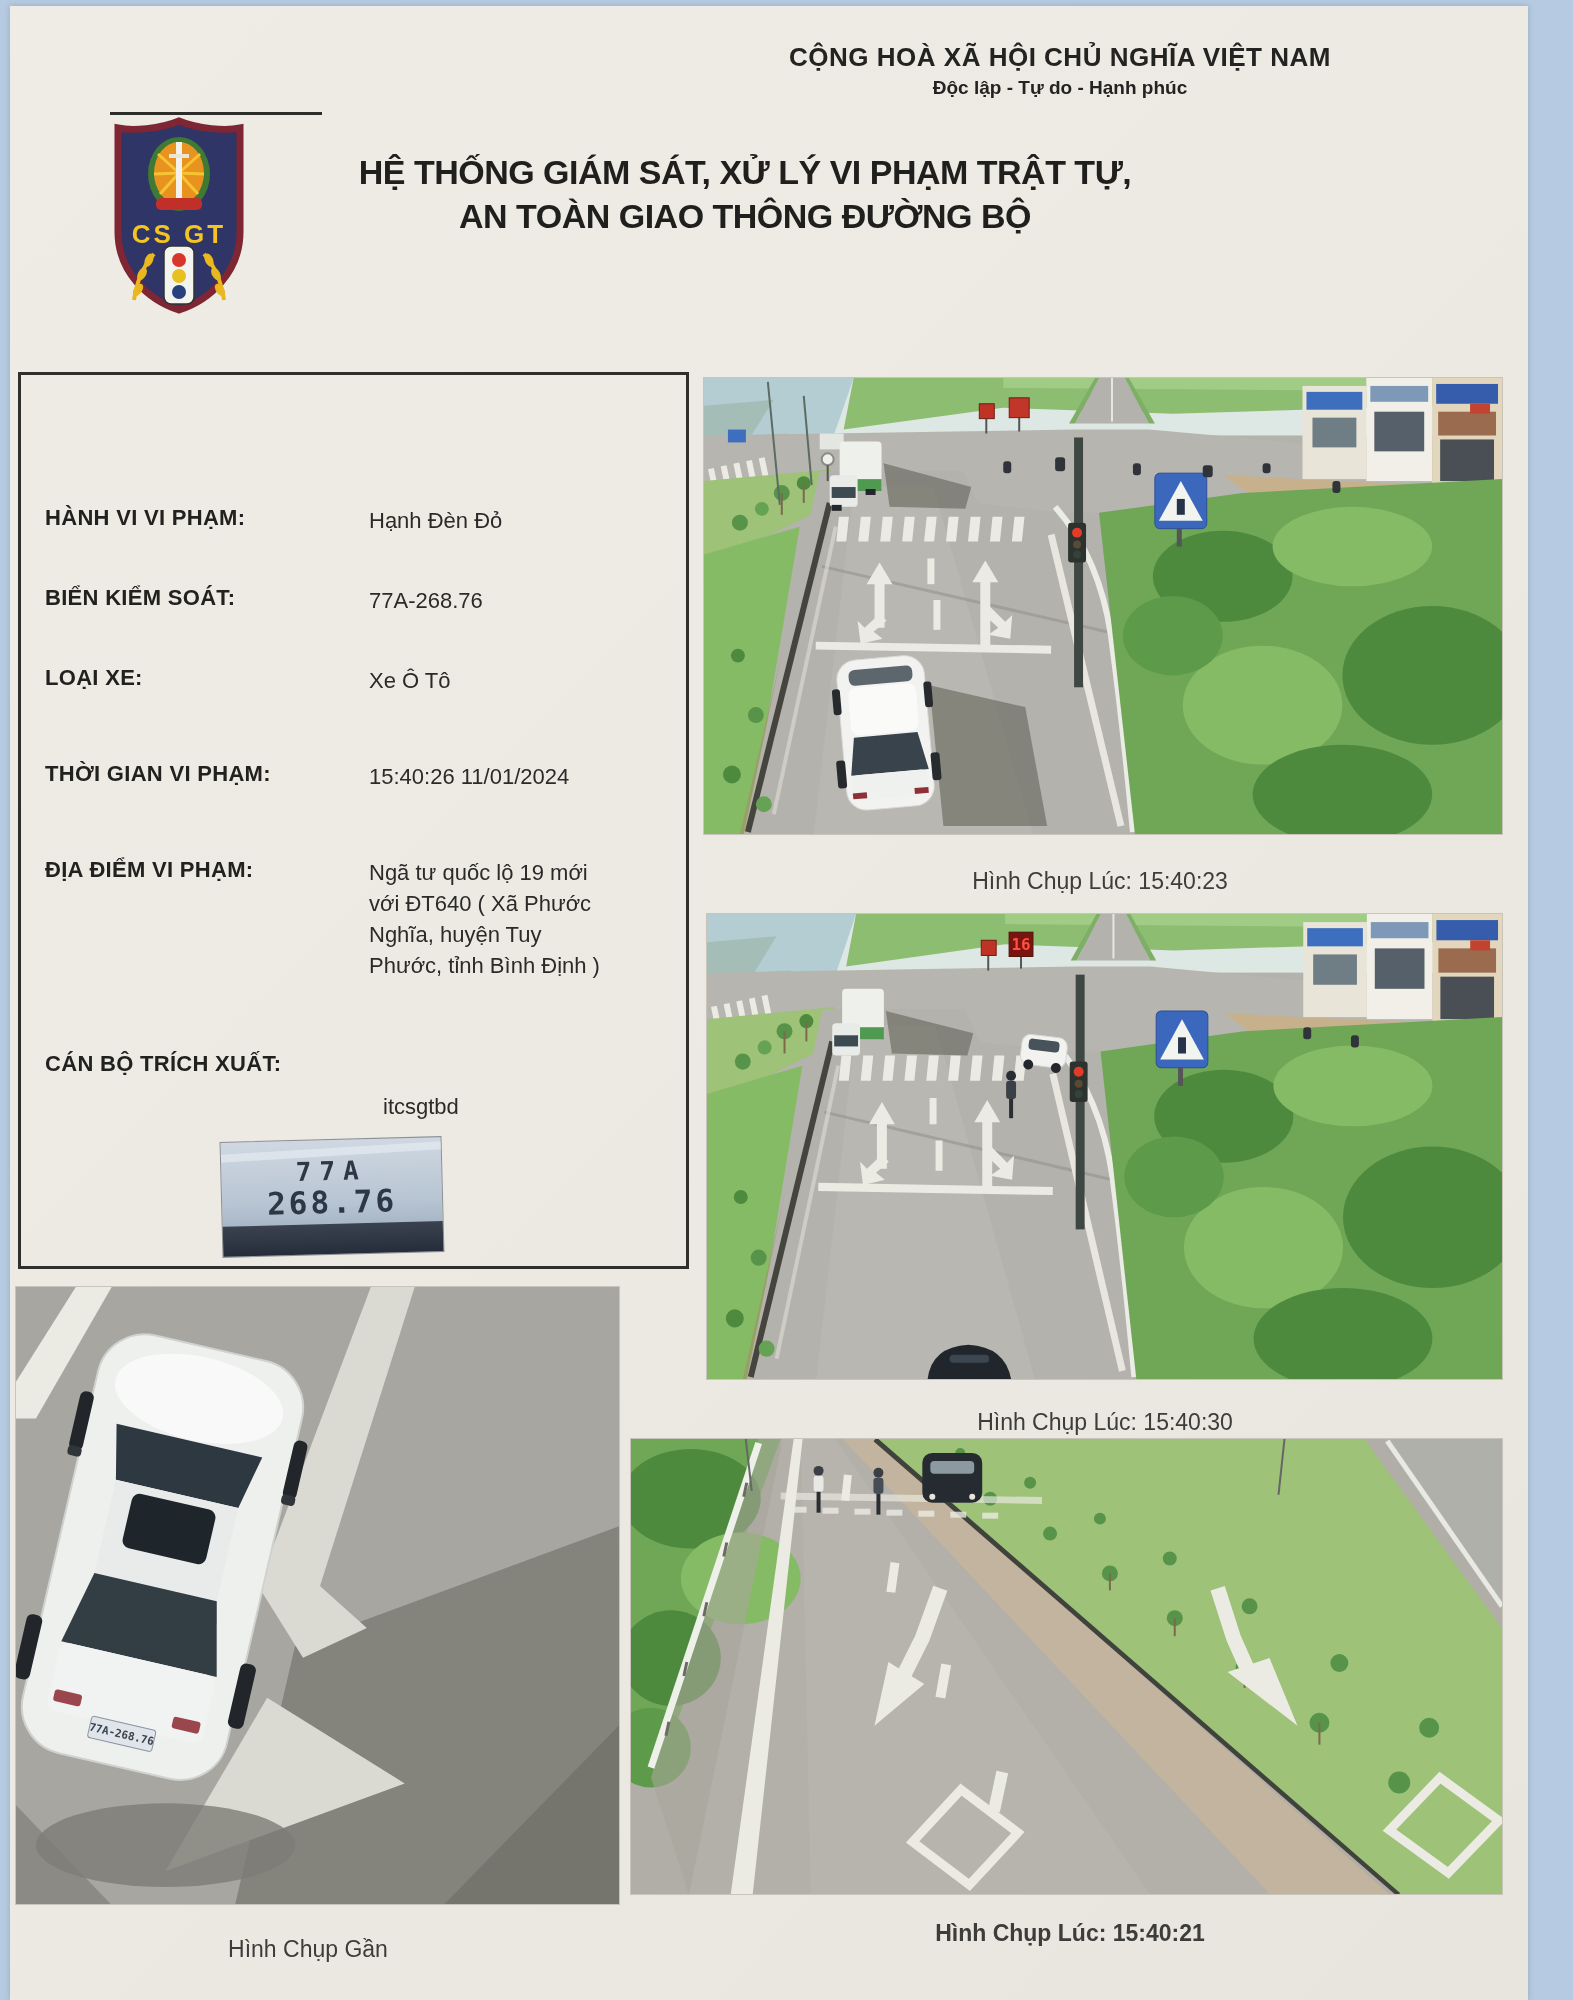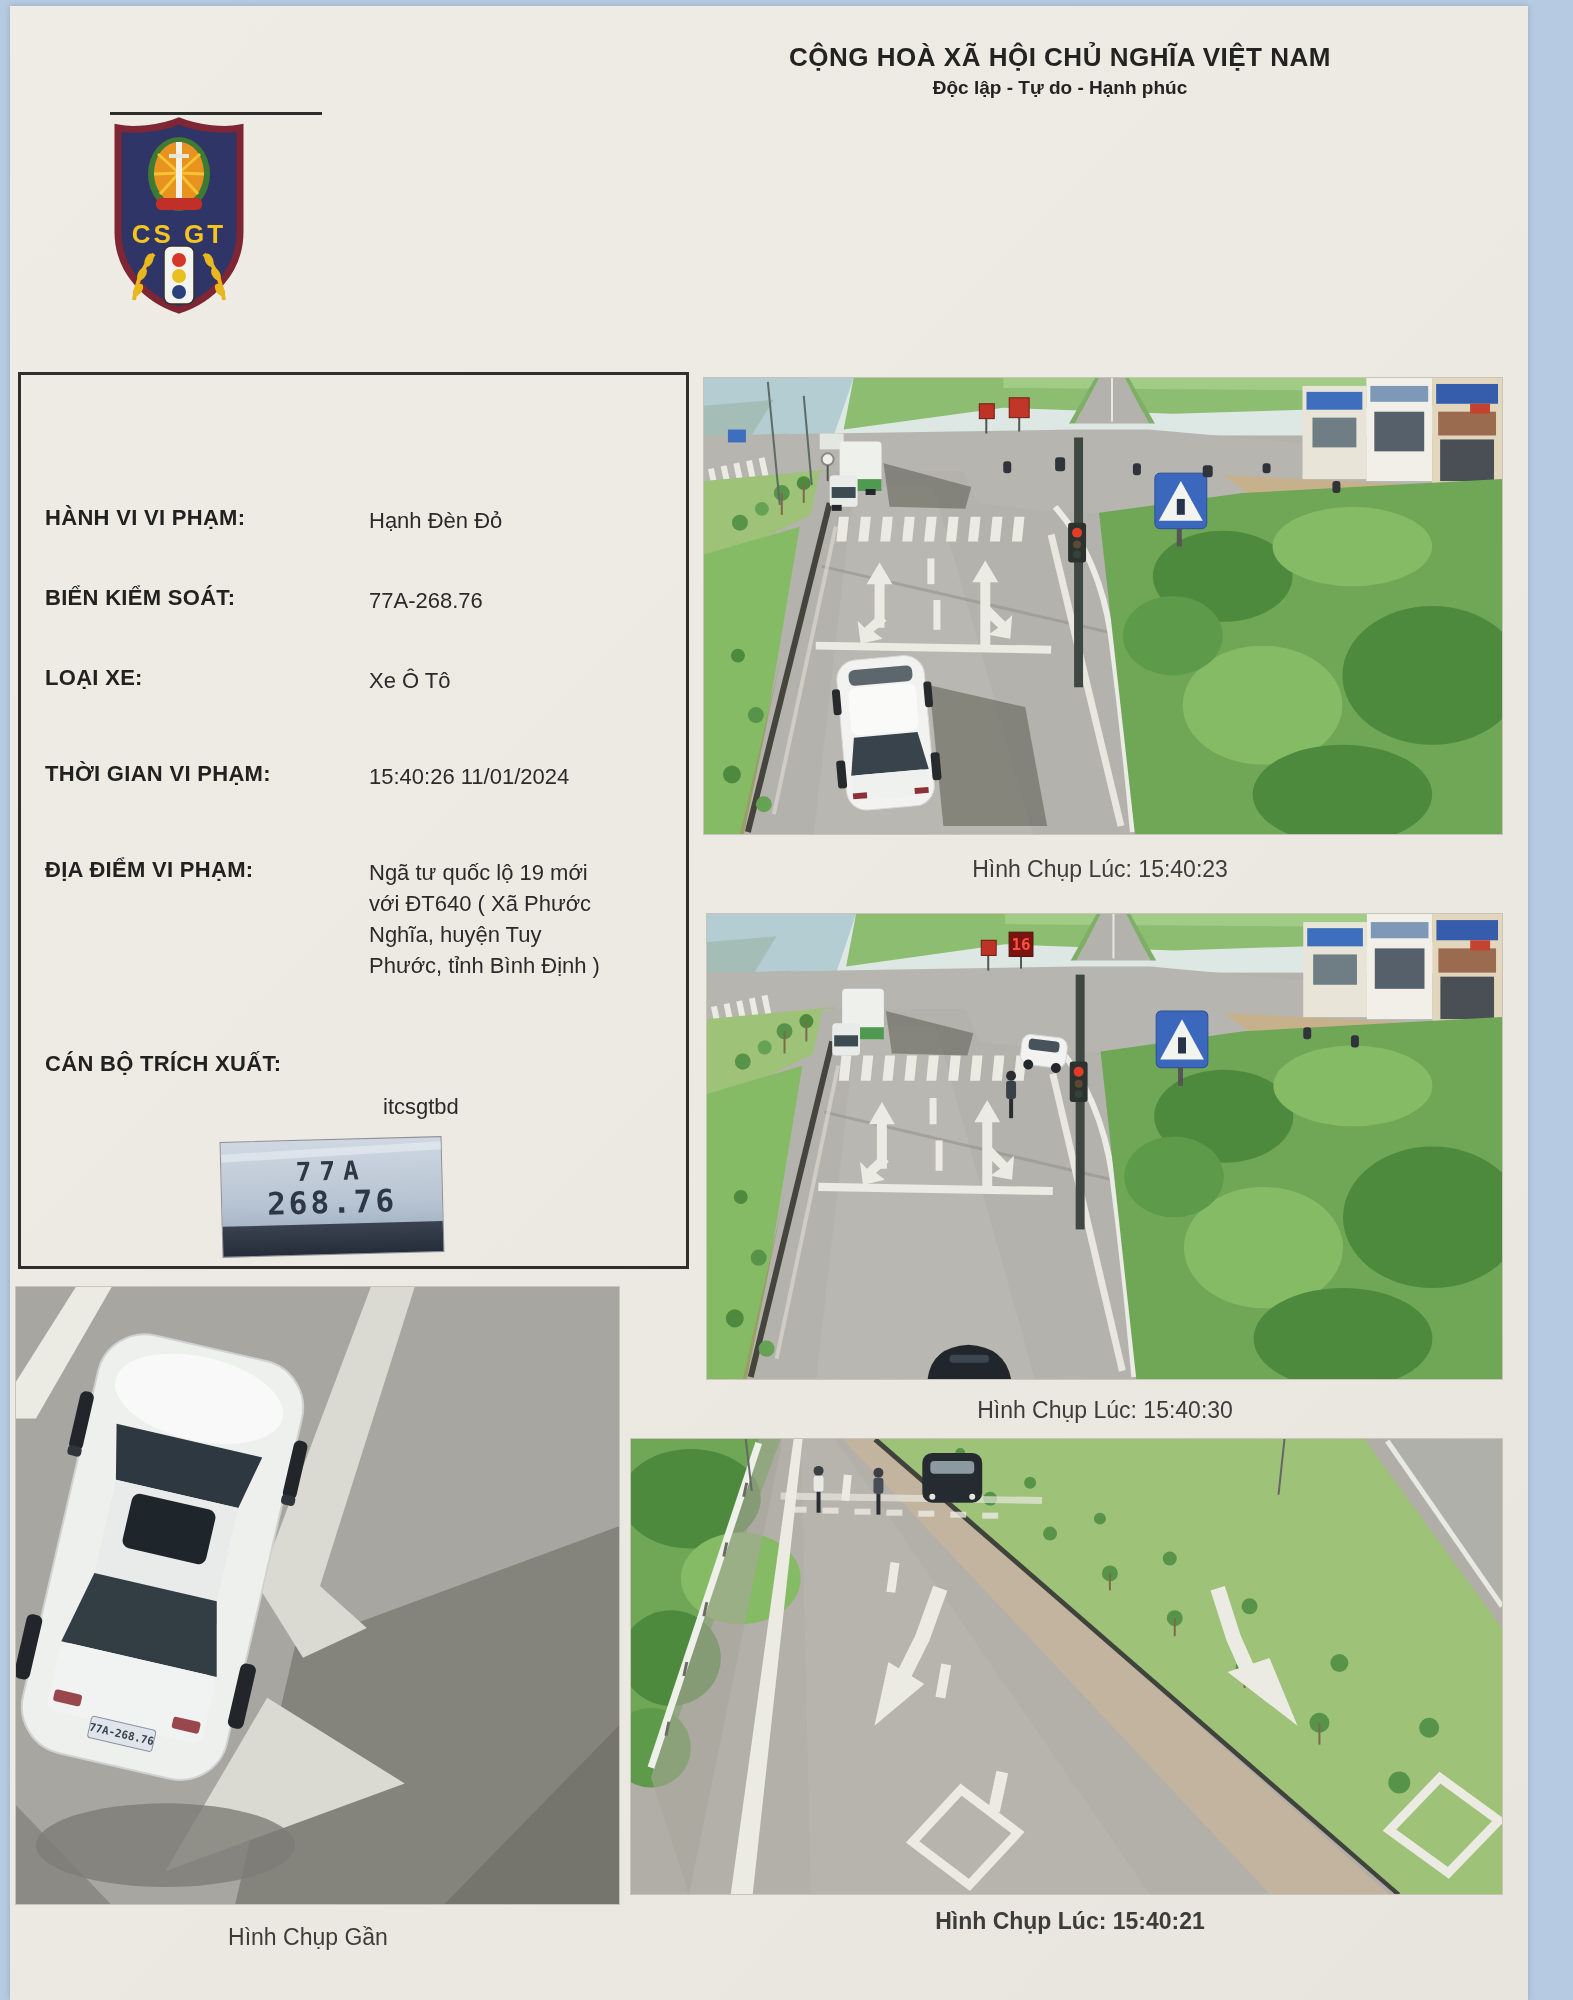--- a/index.html
+++ b/index.html
@@ -23,21 +23,21 @@
   .hdr-right .l2{font-size:19px;margin-top:4px;}
   .rule{background:#2d2d2a;height:3px;}
   .doc-title{font-weight:bold;color:#1f1f1d;text-align:center;font-size:34px;line-height:44px;letter-spacing:-.5px;}
   .vtable{border:3px solid #2f2f2b;box-sizing:border-box;}
   .vtable .ttl{
     height:94px;border-bottom:3px solid #2f2f2b;box-sizing:border-box;
     text-align:center;font-weight:bold;font-size:29px;color:#1e1e1c;padding-top:30px;letter-spacing:.5px;
   }
   .flabel{font-weight:bold;font-size:22px;color:#21211f;letter-spacing:.3px;}
   .fvalue{font-size:22px;color:#2a2a28;white-space:pre-line;line-height:31px;}
-  .caption{font-size:23px;color:#3c3c39;text-align:center;width:420px;}
+  .caption{font-size:23px;color:#3c3c39;text-align:center;width:420px;margin-top:12px;}
   .photo{border:1px solid #c8c4bb;box-sizing:border-box;overflow:hidden;background:#b4b2ad;}
   .photo svg{display:block;width:100%;height:100%;}
   
   .mk{fill:#ecebe3;}
   .rd{fill:#b4b2ad;} .rd2{fill:#b6b5b0;}
   .grA{fill:#8cbd70;} .grB{fill:#9dc278;} .grC{fill:#6fa757;}
   .grD{fill:#4e8a3e;} .grE{fill:#86bb65;}
   .dirt{fill:#c7b18c;}
   .pol{fill:#3f4743;}
   .shad{fill:#65655c;opacity:.62;}
@@ -92,20 +92,24 @@
         <ellipse cx="108" cy="160" rx="7" ry="4" transform="rotate(60 108 160)"></ellipse>
         <ellipse cx="101" cy="146" rx="7" ry="4" transform="rotate(65 101 146)"></ellipse>
       </g>
       <rect x="56" y="132" width="30" height="58" rx="7" fill="#f4f4ee" stroke="#333" stroke-width="1.5"></rect>
       <circle cx="71" cy="146" r="7" fill="#d8352b"></circle>
       <circle cx="71" cy="162" r="7" fill="#e8c020"></circle>
       <circle cx="71" cy="178" r="7" fill="#28407c"></circle>
     </svg>
   </div>
 
+  <div class="abs doc-title" style="left:220px;top:144px;width:1030px;">
+    <div>HỆ THỐNG GIÁM SÁT, XỬ LÝ VI PHẠM TRẬT TỰ,</div>
+    <div>AN TOÀN GIAO THÔNG ĐƯỜNG BỘ</div>
+  </div>
 
   <div class="abs vtable" style="left:8px;top:366px;width:671px;height:897px;">
 
     <div class="abs flabel" style="left:24px;top:130px;width:310px;">HÀNH VI VI PHẠM:</div>
     <div class="abs fvalue" style="left:348px;top:130px;width:300px;">Hạnh Đèn Đỏ</div>
 
     <div class="abs flabel" style="left:24px;top:210px;width:310px;">BIỂN KIỂM SOÁT:</div>
     <div class="abs fvalue" style="left:348px;top:210px;width:300px;">77A-268.76</div>
 
     <div class="abs flabel" style="left:24px;top:290px;width:310px;">LOẠI XE:</div>

